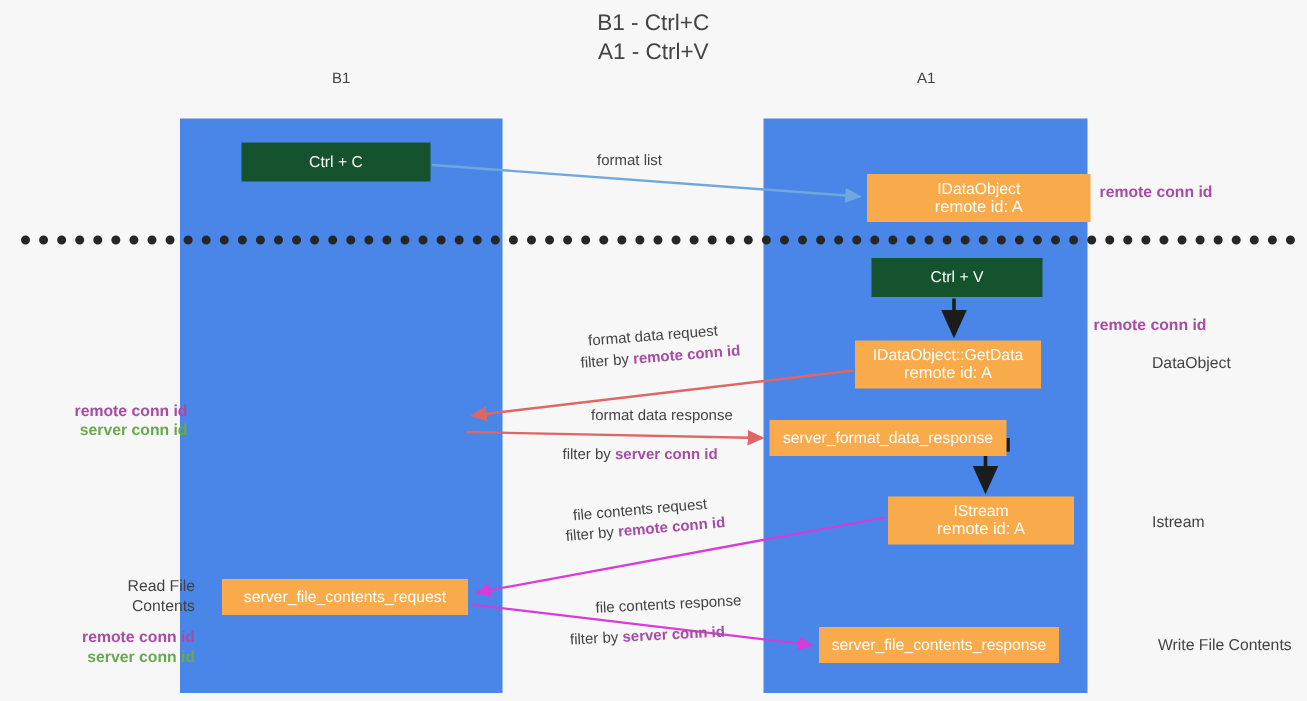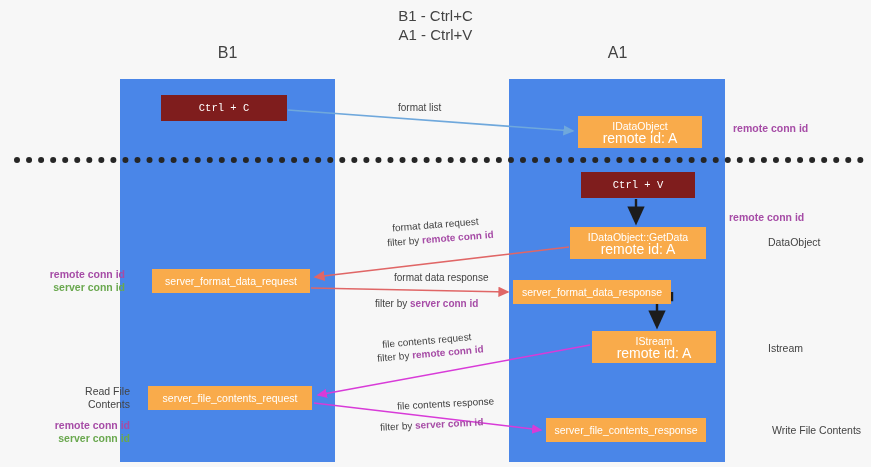--- a/index.html
+++ b/index.html
@@ -23,45 +23,45 @@
 
   
   #title{
     position:absolute;left:0;top:6px;width:871px;
     text-align:center;font-size:15px;line-height:19px;color:#434343;
   }
   #title div{white-space:pre;}
 
   
   .lane-head{
-    position:absolute;text-align:center;font-size:16px;line-height:13px;color:#434343;
+    position:absolute;text-align:center;font-size:10px;line-height:13px;color:#434343;
   }
   #head-b1{left:145px;top:46px;width:165px;}
   #head-a1{left:535px;top:46px;width:165px;}
 
   
   .box{
     position:absolute;
     box-sizing:border-box;
     display:flex;flex-direction:column;
     align-items:center;justify-content:center;
     color:#ffffff;
     font-size:10.5px;
     line-height:12.5px;
     text-align:center;
     padding:2px 4px;
   }
-  .box.green{background:#7f1d1d;font-family:Liberation Mono, monospace;}
+  .box.green{background:#14532d;}
   .box.orange{background:#f9ab4b;}
-  .box .l2{font-size:14px;}
+  .box .l2{font-size:11px;}
 
   #box-ctrlc{left:161px;top:95px;width:126px;height:26px;}
-  #box-idataobject{left:578px;top:116px;width:124px;height:32px;}
+  #box-idataobject{left:578px;top:116px;width:149px;height:32px;}
   #box-ctrlv{left:581px;top:172px;width:114px;height:26px;}
-  #box-getdata{left:570px;top:227px;width:136px;height:32px;}
+  #box-getdata{left:570px;top:227px;width:124px;height:32px;}
   #box-sfdreq{left:152px;top:269px;width:158px;height:24px;}
   #box-sfdres{left:513px;top:280px;width:158px;height:24px;}
   #box-istream{left:592px;top:331px;width:124px;height:32px;}
   #box-sfcreq{left:148px;top:386px;width:164px;height:24px;}
   #box-sfcres{left:546px;top:418px;width:160px;height:24px;}
 
   
   #divider{
     position:absolute;left:14px;top:157px;width:850px;height:0;
     border-top:6px dotted #262626;
@@ -169,23 +169,20 @@
 
   <div class="box green" id="box-ctrlv">
     <div>Ctrl + V</div>
   </div>
 
   <div class="box orange" id="box-getdata">
     <div>IDataObject::GetData</div>
     <div class="l2">remote id: A</div>
   </div>
 
-  <div class="box orange" id="box-sfdreq">
-    <div>server_format_data_request</div>
-  </div>
 
   <div class="box orange" id="box-sfdres">
     <div>server_format_data_response</div>
   </div>
 
   <div class="box orange" id="box-istream">
     <div>IStream</div>
     <div class="l2">remote id: A</div>
   </div>
 

